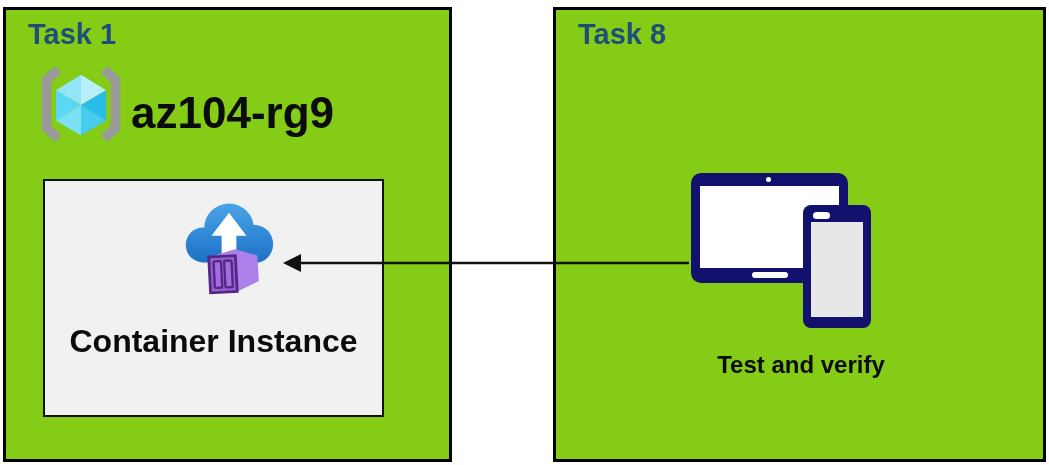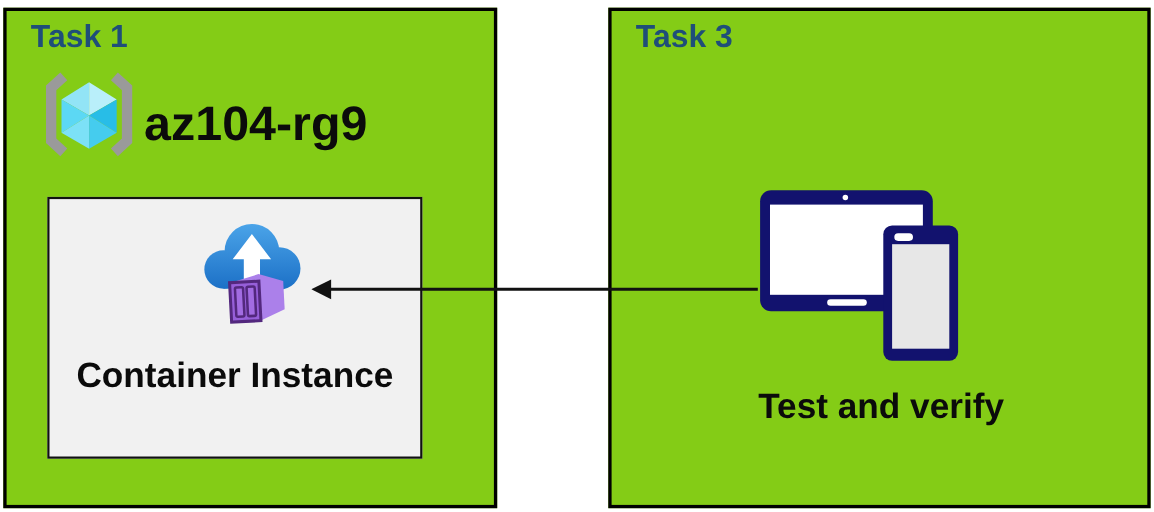--- a/index.html
+++ b/index.html
@@ -50,21 +50,21 @@
     background:#12126e;border-radius:8px;
   }
   #phone-speaker{
     position:absolute;left:10px;top:7px;width:17px;height:7px;border-radius:3.5px;background:#ffffff;
   }
   #phone-screen{
     position:absolute;left:8px;top:17px;width:52px;height:95px;background:#e7e7e7;
   }
   #t2-label{
     position:absolute;left:90px;top:341px;width:310px;text-align:center;
-    font-size:32px;font-weight:bold;color:#0b0b0b;
+    font-size:24px;font-weight:bold;color:#0b0b0b;
   }
   
   #arrow-svg{position:absolute;left:283px;top:250px;width:406px;height:26px;z-index:5;}
 </style>
 </head>
 <body>
 
 <div id="canvas">
 
   <div class="task-box" id="task1-box">
@@ -105,21 +105,21 @@
           <rect x="29" y="64" width="29" height="39" fill="#965fd9" stroke="#53287e" stroke-width="3"></rect>
           <rect x="34" y="69" width="8" height="29" rx="1.5" fill="#a26ce2" stroke="#53287e" stroke-width="2.5"></rect>
           <rect x="45.5" y="69" width="8" height="29" rx="1.5" fill="#a26ce2" stroke="#53287e" stroke-width="2.5"></rect>
         </g>
       </svg>
       <div id="ci-label">Container Instance</div>
     </div>
   </div>
 
   <div class="task-box" id="task2-box">
-    <div class="task-title">Task 3</div>
+    <div class="task-title">Task 8</div>
 
     <div id="tablet">
       <div id="tablet-screen"></div>
       <div id="tablet-camera"></div>
       <div id="tablet-homebar"></div>
     </div>
     <div id="phone">
       <div id="phone-speaker"></div>
       <div id="phone-screen"></div>
     </div>

